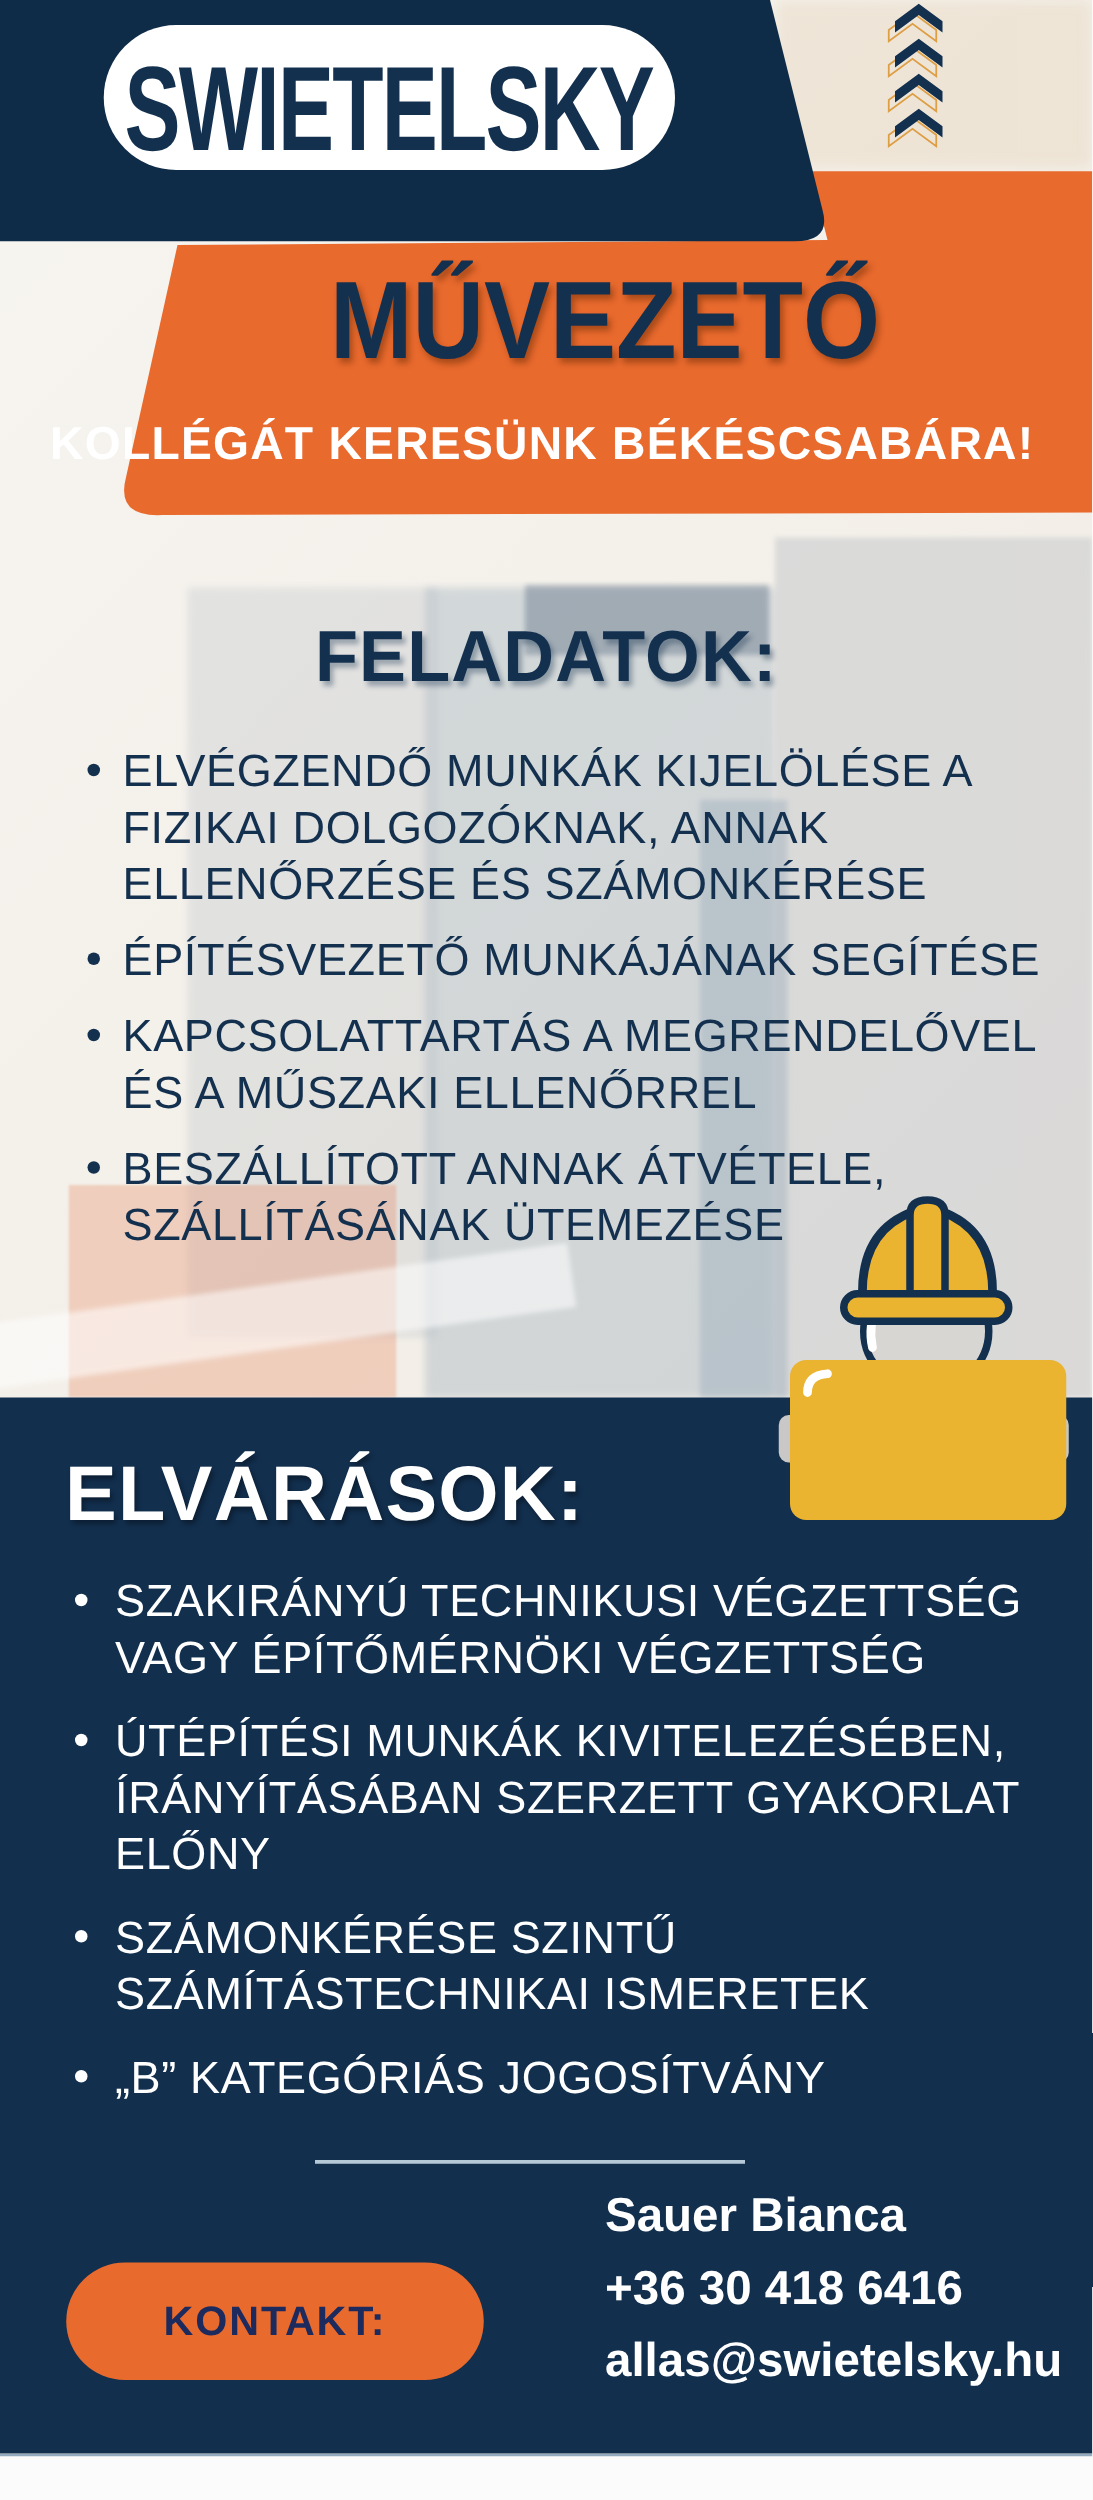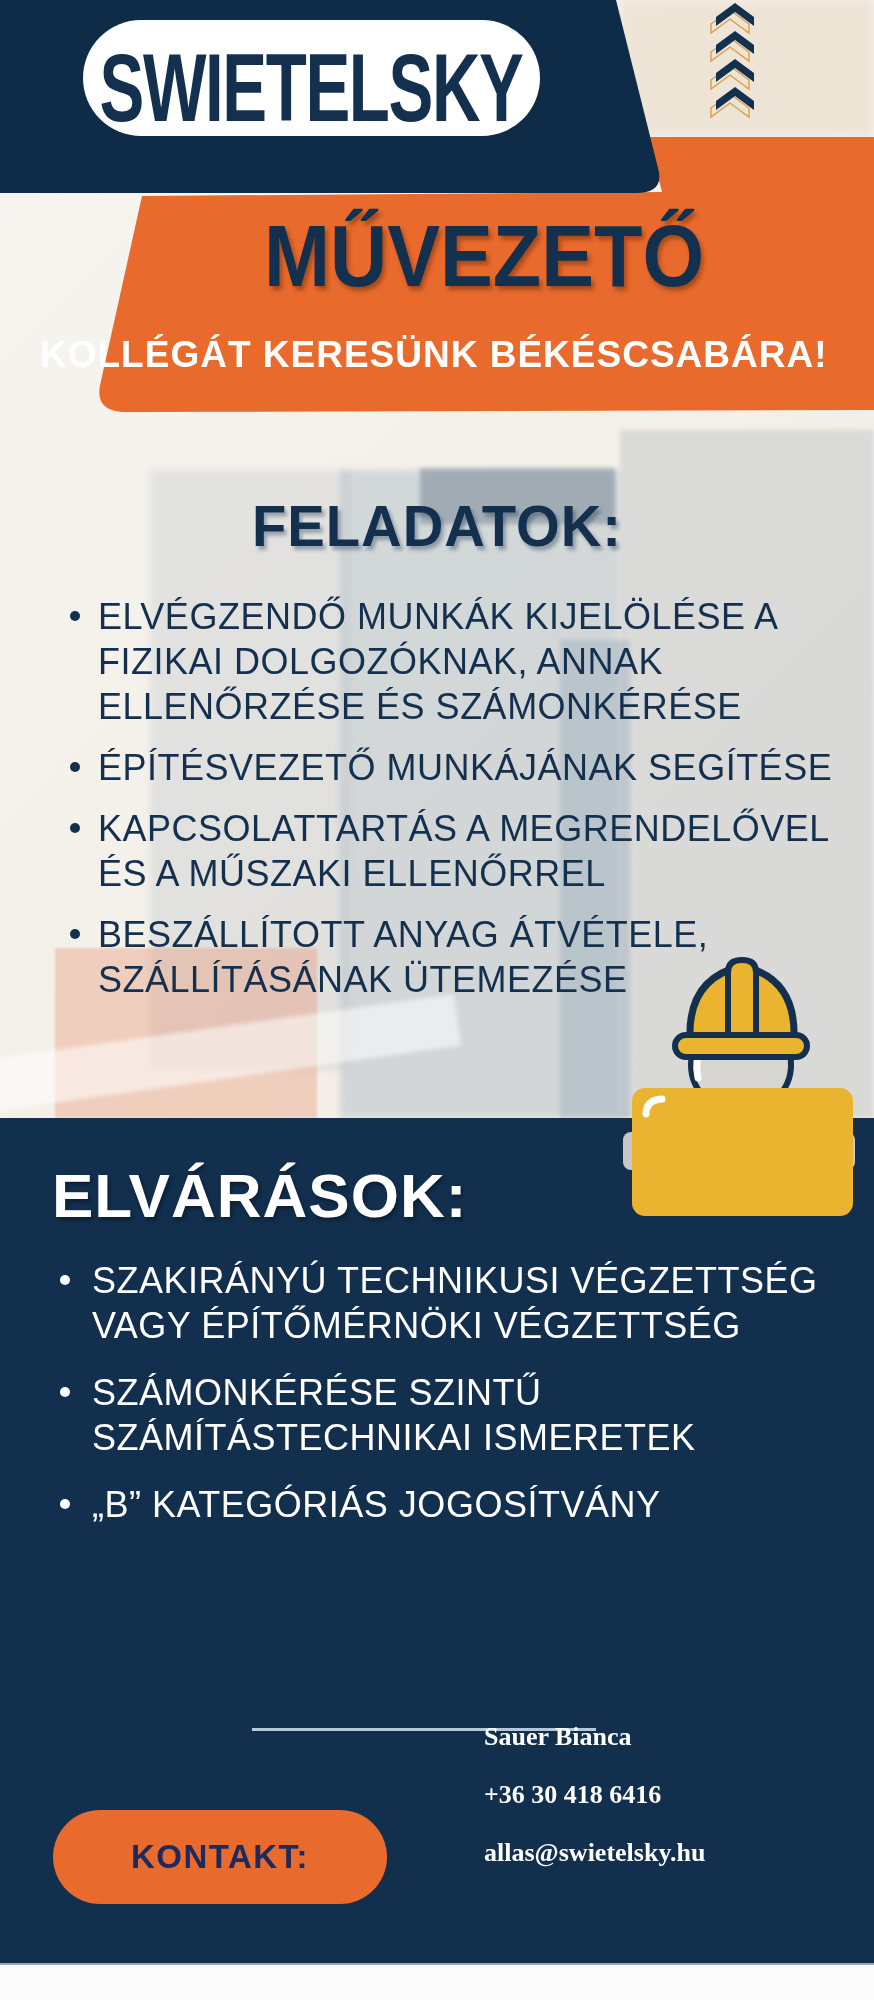--- a/index.html
+++ b/index.html
@@ -75,21 +75,21 @@
   
   .dark-section{position:absolute;left:0;top:1118px;width:874px;height:845px;background:#122f4e;z-index:2;}
   .divider{position:absolute;left:252px;top:1728px;width:344px;height:3px;background:#b6c9d6;z-index:3;}
 
   
   .kontakt-btn{
     position:absolute;left:53px;top:1810px;width:334px;height:94px;border-radius:47px;
     background:#e96a2d;z-index:3;display:flex;align-items:center;justify-content:center;
   }
   .kontakt-btn span{font-size:33px;font-weight:700;color:#1c2a5e;letter-spacing:1.5px;text-align:right;}
-  .contact-block{position:absolute;left:484px;top:1708px;z-index:3;color:#ffffff;font-weight:700;font-size:26px;line-height:58px;white-space:nowrap;font-family:Liberation Serif, serif;}
+  .contact-block{position:absolute;left:484px;top:1744px;z-index:3;color:#ffffff;font-weight:700;font-size:38px;line-height:58px;white-space:nowrap;}
 
   
   .bottom-strip{position:absolute;left:0;top:1963px;width:874px;height:37px;background:#fbfbfb;border-top:2px solid #93a9bd;z-index:3;}
 
   
   .worker{position:absolute;left:618px;top:950px;z-index:3;}
 </style>
 </head>
 <body>
 
@@ -145,21 +145,21 @@
       <span class="line">ELLENŐRZÉSE ÉS SZÁMONKÉRÉSE</span>
     </li>
     <li>
       <span class="line">ÉPÍTÉSVEZETŐ MUNKÁJÁNAK SEGÍTÉSE</span>
     </li>
     <li>
       <span class="line">KAPCSOLATTARTÁS A MEGRENDELŐVEL</span>
       <span class="line">ÉS A MŰSZAKI ELLENŐRREL</span>
     </li>
     <li>
-      <span class="line">BESZÁLLÍTOTT ANYAG ÁTVÉTELE,</span>
+      <span class="line">BESZÁLLÍTOTT ANNAK ÁTVÉTELE,</span>
       <span class="line">SZÁLLÍTÁSÁNAK ÜTEMEZÉSE</span>
     </li>
   </ul>
 
   <div class="dark-section"></div>
 
   <svg class="worker" width="242" height="268" viewBox="0 0 242 268">
 
     <ellipse cx="123" cy="115" rx="50" ry="47" fill="#d8d6d3" stroke="#13304f" stroke-width="6"></ellipse>
     <path d="M84,95 Q76,110 80,128" fill="none" stroke="#ffffff" stroke-width="7" stroke-linecap="round"></path>
@@ -175,20 +175,25 @@
 
     <rect x="14" y="138" width="221" height="128" rx="13" fill="#eab330"></rect>
     <path d="M28,164 Q28,150 44,149" fill="none" stroke="#ffffff" stroke-width="7" stroke-linecap="round"></path>
   </svg>
 
   <div class="h-elvarasok">ELVÁRÁSOK:</div>
   <ul class="blist list-elvarasok">
     <li>
       <span class="line">SZAKIRÁNYÚ TECHNIKUSI VÉGZETTSÉG</span>
       <span class="line">VAGY ÉPÍTŐMÉRNÖKI VÉGZETTSÉG</span>
+    </li>
+    <li>
+      <span class="line">ÚTÉPÍTÉSI MUNKÁK KIVITELEZÉSÉBEN,</span>
+      <span class="line">ÍRÁNYÍTÁSÁBAN SZERZETT GYAKORLAT</span>
+      <span class="line">ELŐNY</span>
     </li>
     <li>
       <span class="line">SZÁMONKÉRÉSE SZINTŰ</span>
       <span class="line">SZÁMÍTÁSTECHNIKAI ISMERETEK</span>
     </li>
     <li>
       <span class="line">„B” KATEGÓRIÁS JOGOSÍTVÁNY</span>
     </li>
   </ul>
 

